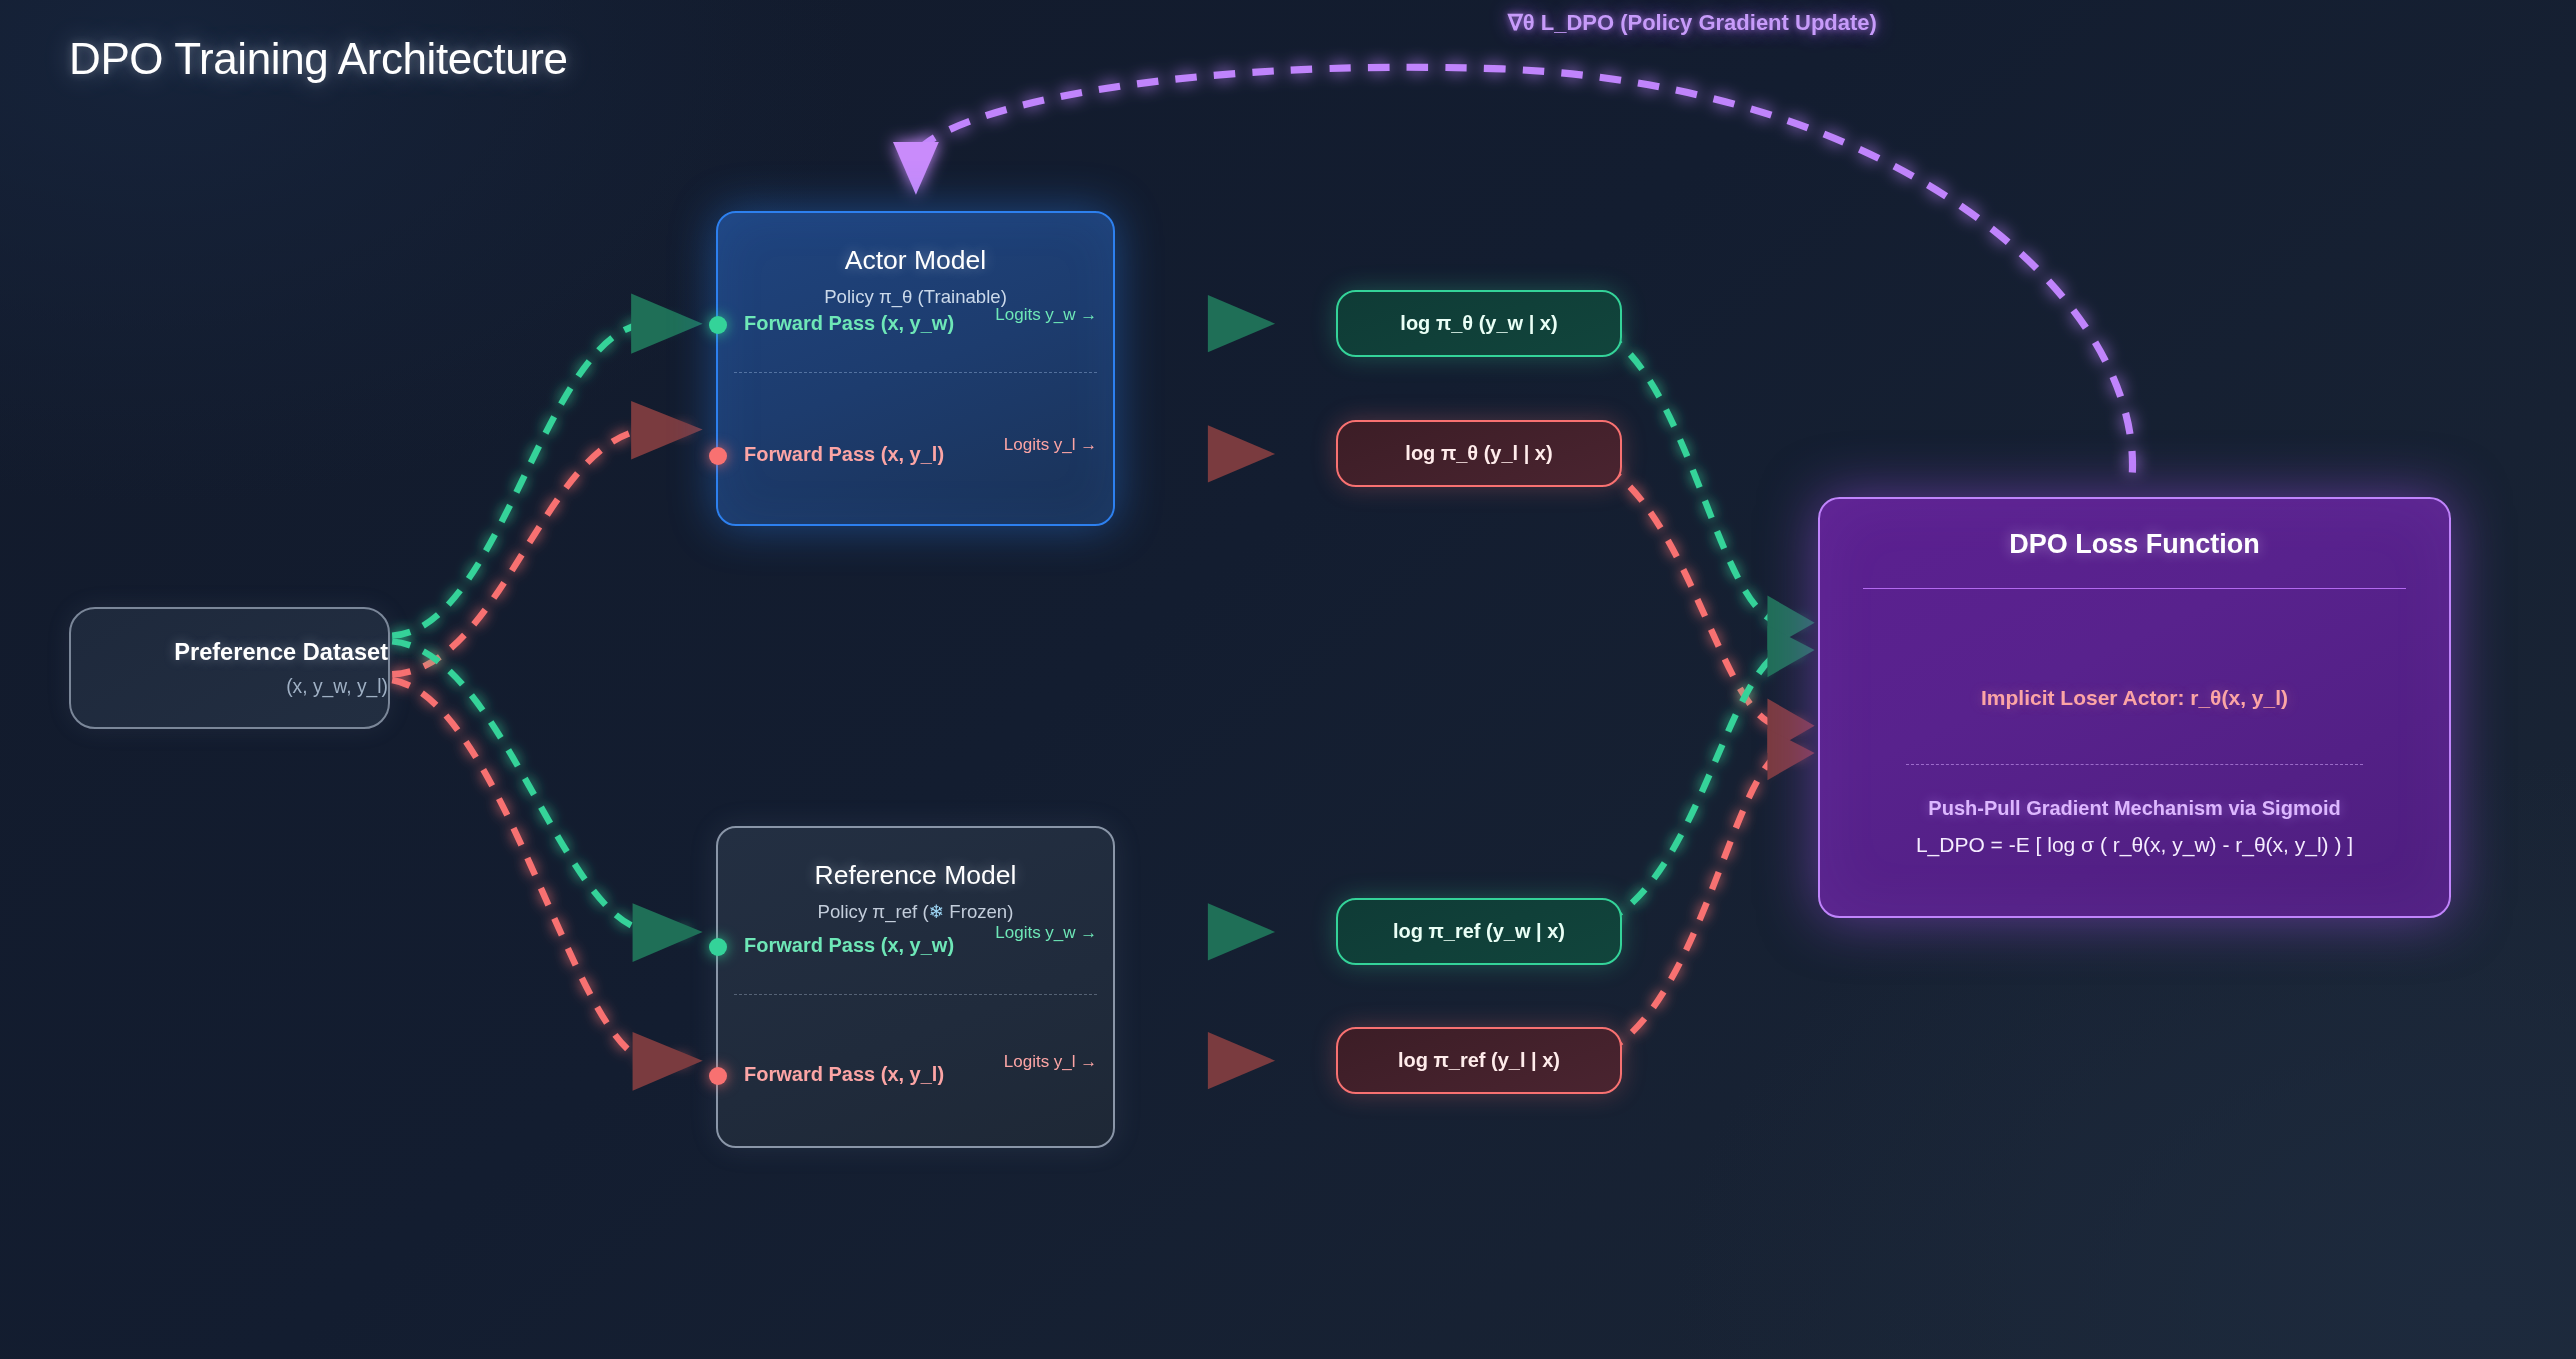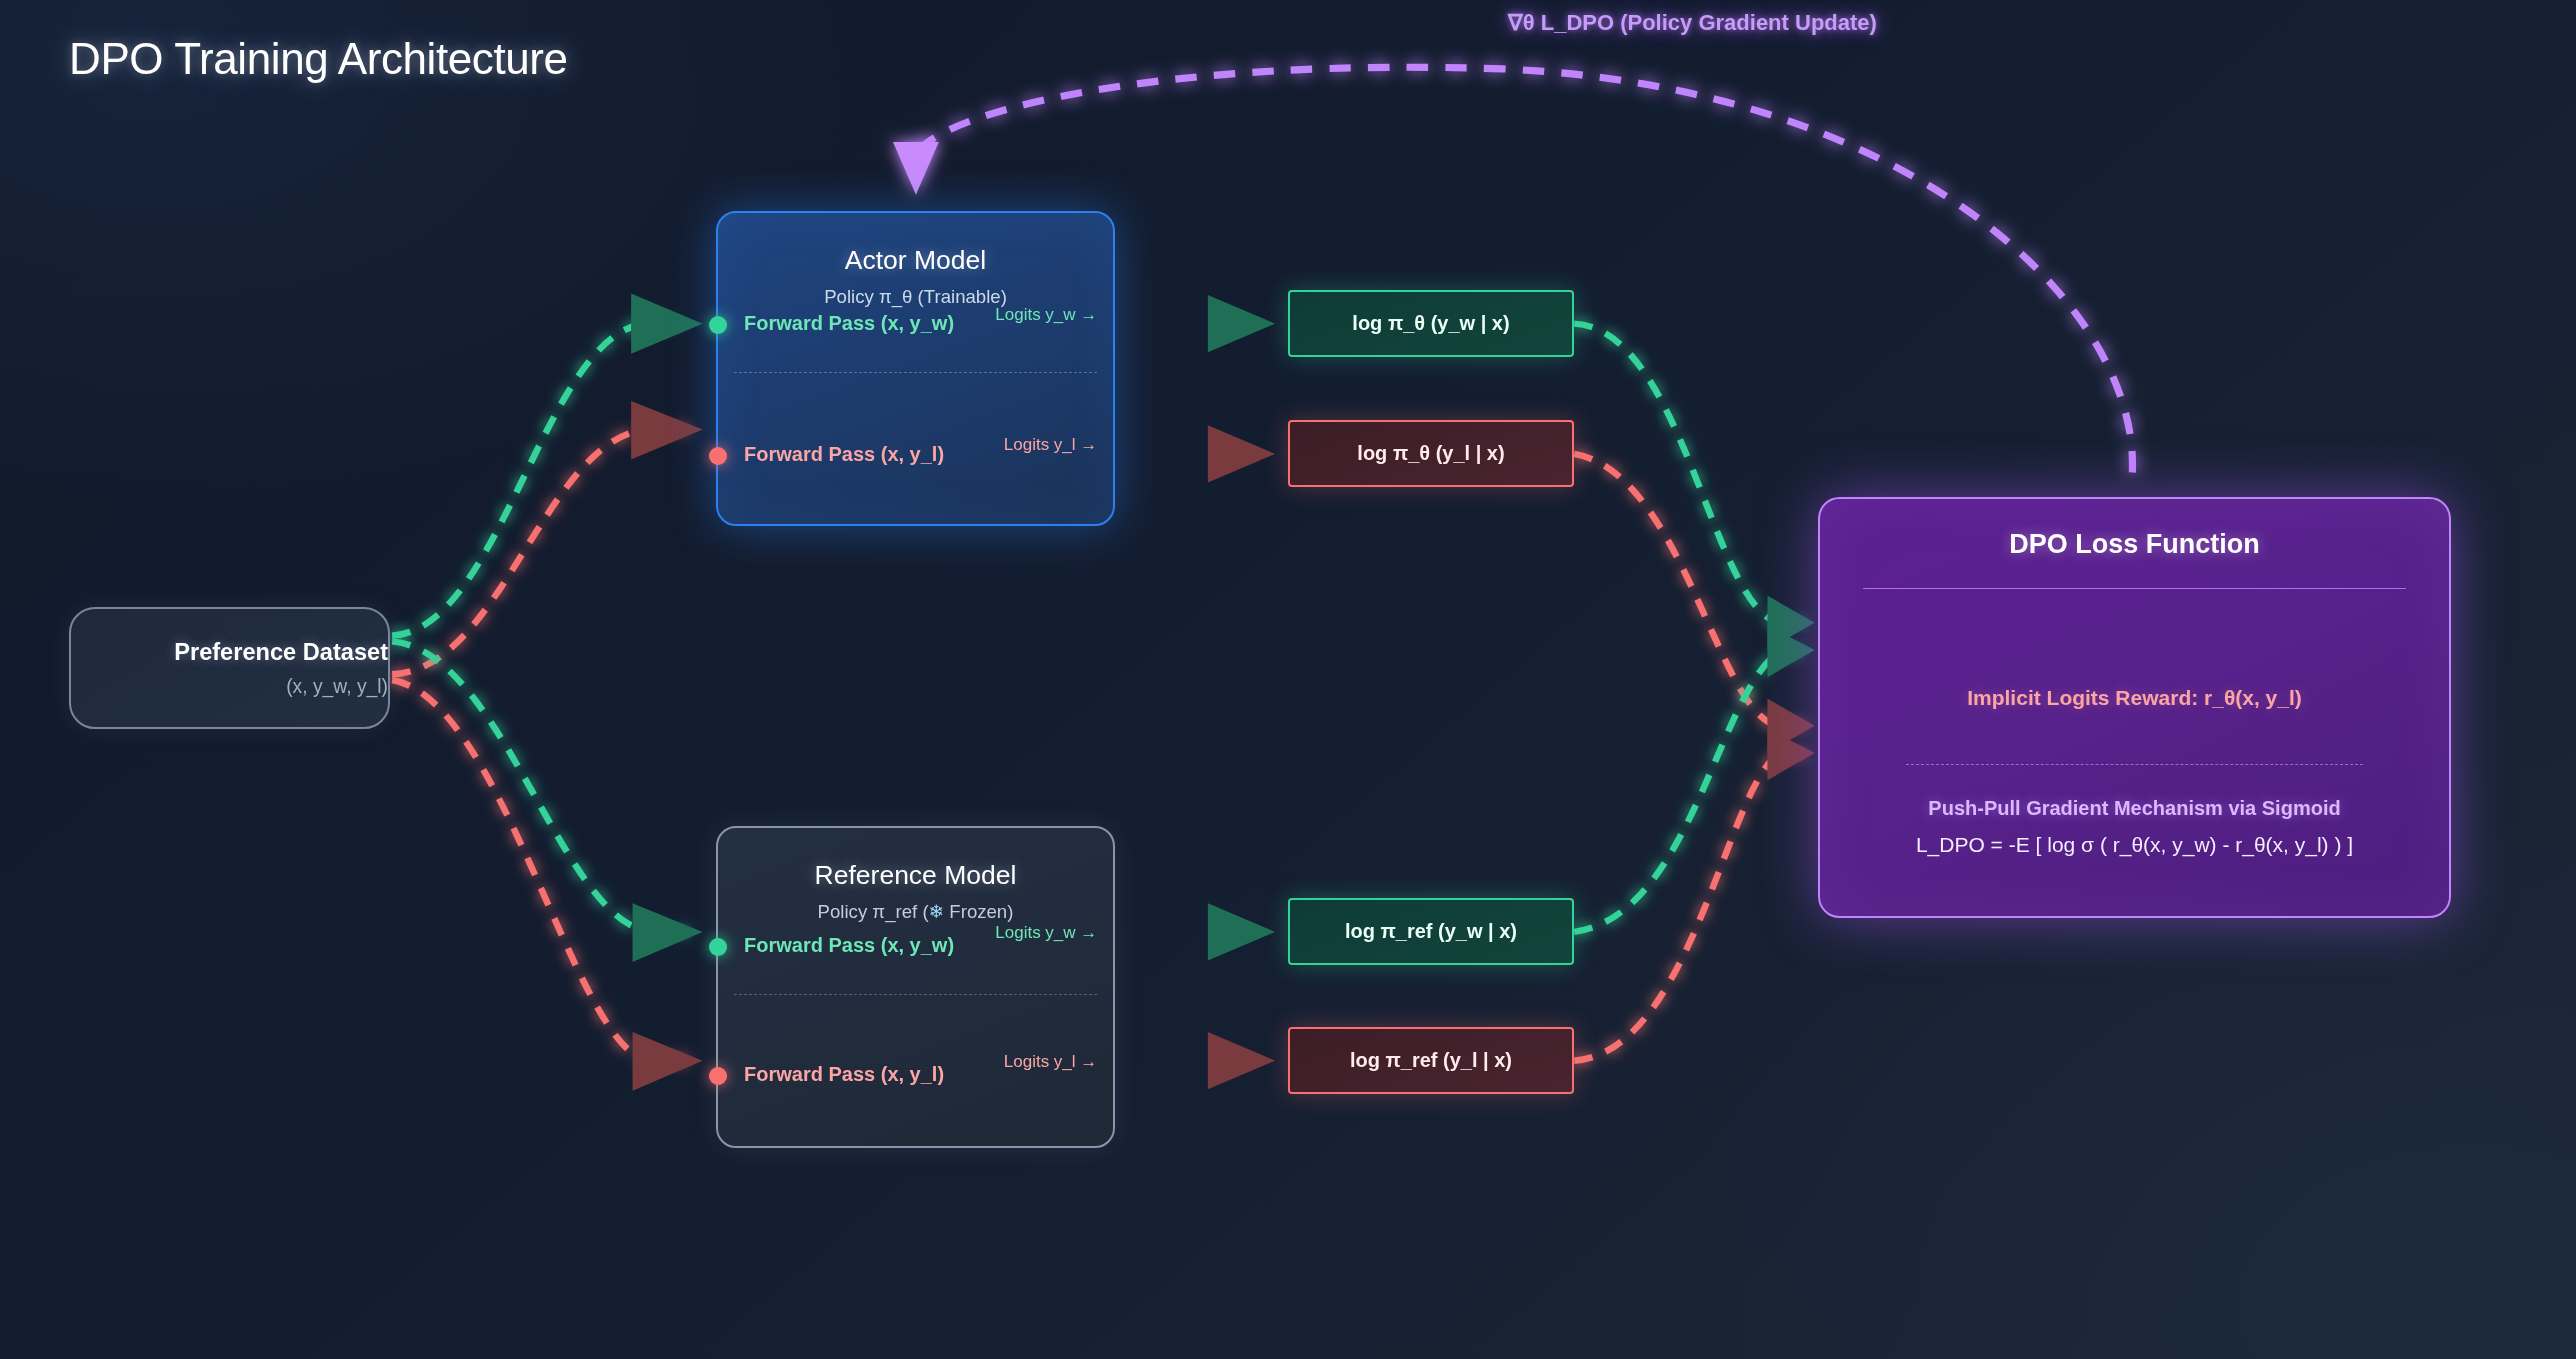--- a/index.html
+++ b/index.html
@@ -100,23 +100,23 @@
   .txt-green { color: #6ee7b7; }
   .txt-red   { color: #fca5a5; }
   .logits-label {
     position: absolute; right: 15.7px;
     font-size: 17px; white-space: nowrap;
   }
 
   
   .logbox {
     position: absolute; width: 286px; height: 67px;
-    border-radius: 4px; box-sizing: border-box;
+    border-radius: 20px; box-sizing: border-box;
     display: flex; align-items: center; justify-content: center;
-    font-size: 20px; font-weight: bold; white-space: nowrap;
+    font-size: 20px; font-weight: bold; white-space: nowrap; margin-left: 48px;
   }
   .logbox.green {
     border: 2.1px solid #34d399; color: #eafff6;
     background: linear-gradient(160deg, #0f3b36 0%, #11453c 100%);
     box-shadow: 0 0 24px rgba(52,211,153,0.3);
   }
   .logbox.red {
     border: 2.1px solid #f87171; color: #ffeceb;
     background: linear-gradient(160deg, #3c1d26 0%, #4a2430 100%);
     box-shadow: 0 0 24px rgba(248,113,113,0.28);
@@ -295,20 +295,20 @@
   </div>
 
   <div class="logbox green" style="left:1288px; top:290px;">log π_θ (y_w | x)</div>
   <div class="logbox red" style="left:1288px; top:420px;">log π_θ (y_l | x)</div>
   <div class="logbox green" style="left:1288px; top:898px;">log π_ref (y_w | x)</div>
   <div class="logbox red" style="left:1288px; top:1027px;">log π_ref (y_l | x)</div>
 
   <div class="loss-box">
     <div class="loss-title">DPO Loss Function</div>
     <div class="loss-rule"></div>
-    <div class="loss-line loss-lose">Implicit Logits Reward: r_θ(x, y_l)</div>
+    <div class="loss-line loss-lose">Implicit Loser Actor: r_θ(x, y_l)</div>
     <div class="loss-dash"></div>
     <div class="loss-line loss-eq">L_DPO = -E [ log σ ( r_θ(x, y_w) - r_θ(x, y_l) ) ]</div>
     <div class="loss-line loss-mech">Push-Pull Gradient Mechanism via Sigmoid</div>
   </div>
 
 </div>
 
 
 </body></html>

